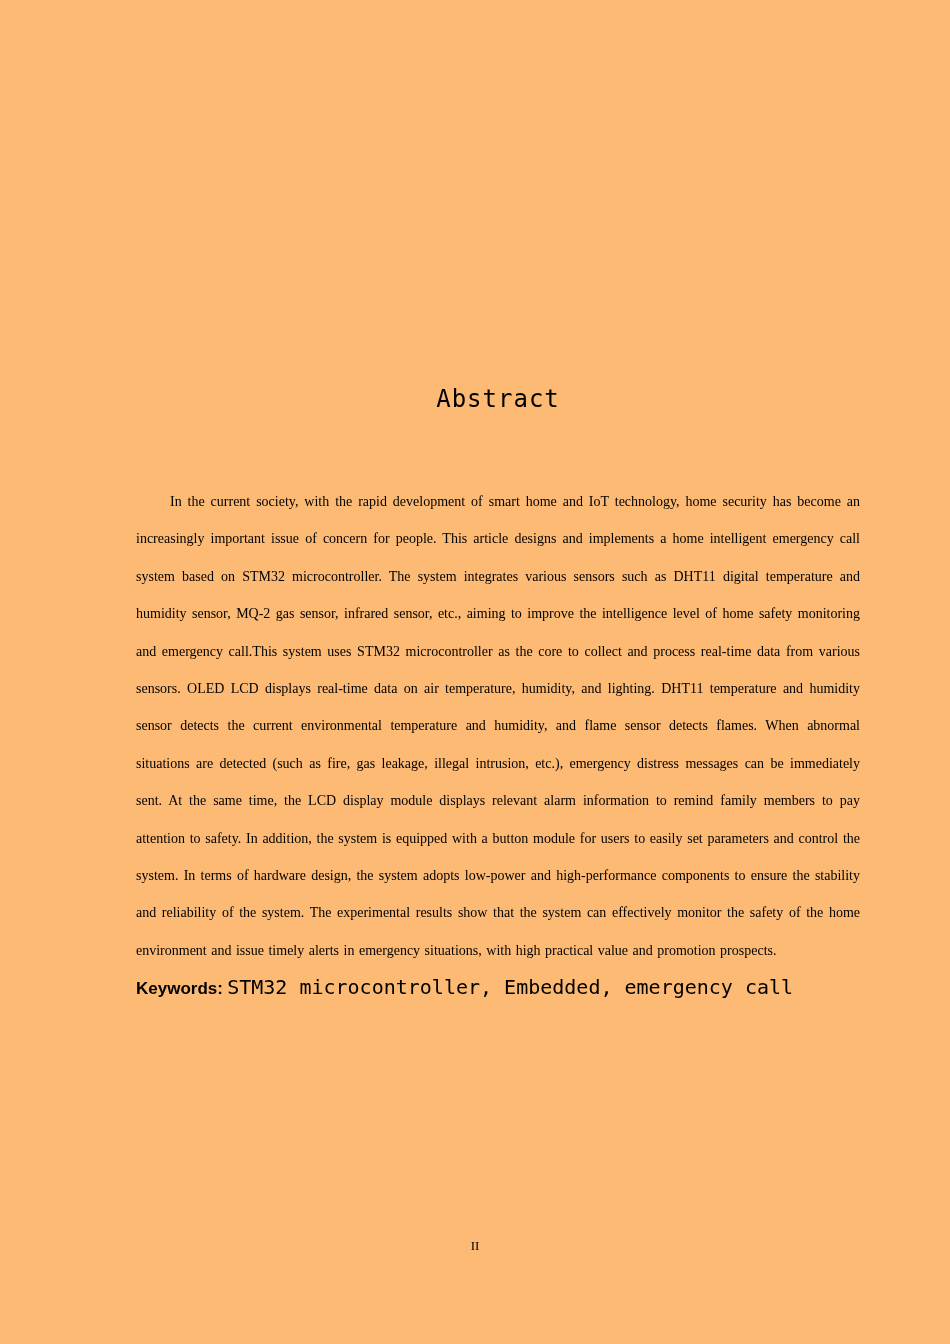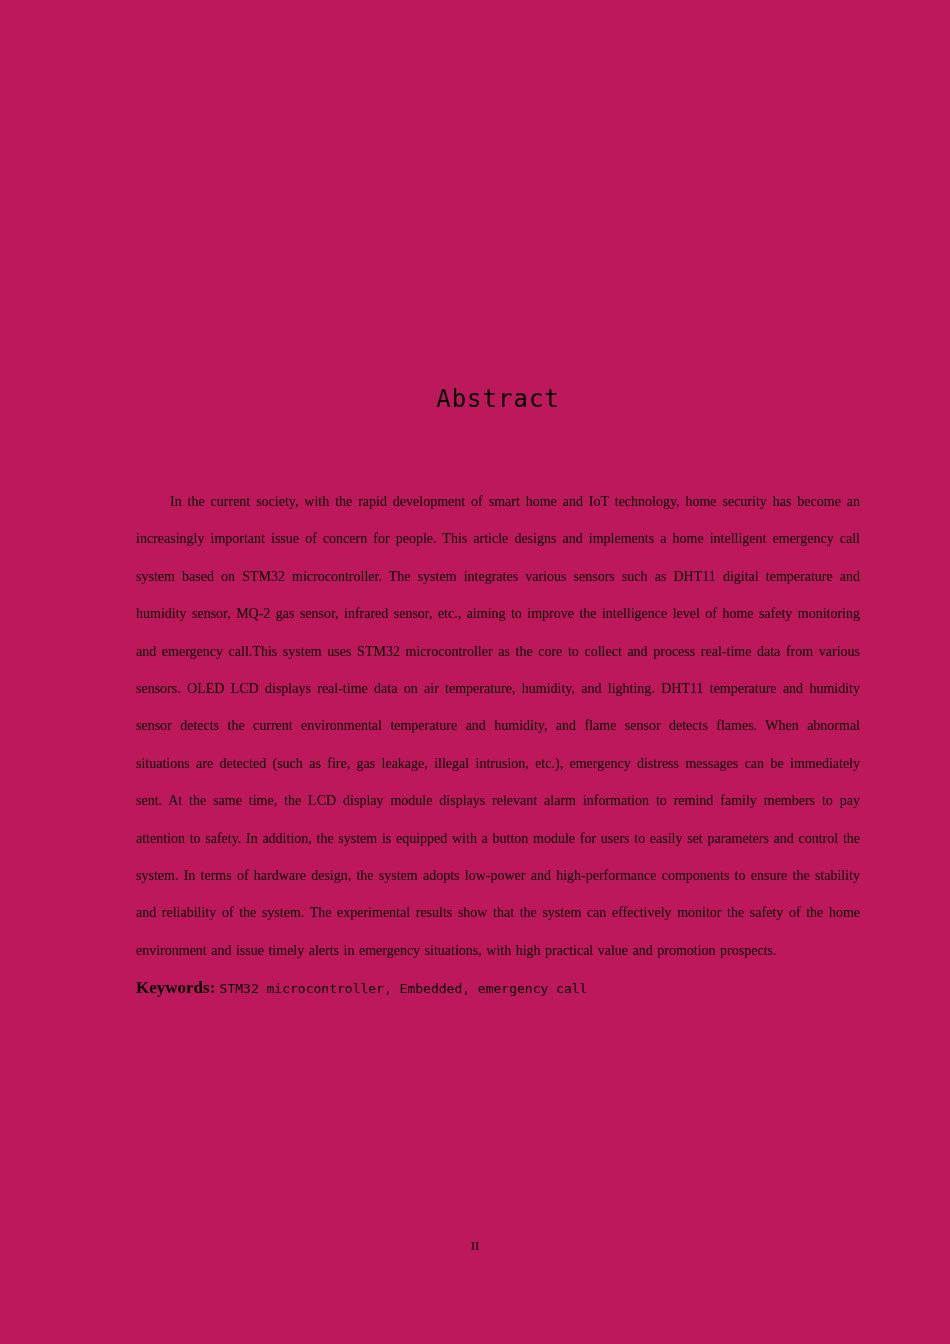--- a/index.html
+++ b/index.html
@@ -4,21 +4,21 @@
 <style>
   html, body {
     margin: 0;
     padding: 0;
     background: #ffffff;
   }
   .page {
     position: relative;
     width: 950px;
     height: 1344px;
-    background: #be185d;
+    background: #fdba74;
     font-family: "Liberation Serif", serif;
     color: #000000;
     overflow: hidden;
     margin: 0 auto;
   }
   .content {
     position: absolute;
     left: 136px;
     top: 0;
     width: 724px;
@@ -43,25 +43,25 @@
     word-spacing: 1px;
   }
   .keywords {
     margin: 0;
     font-size: 17px;
     line-height: 37.4px;
     text-align: left;
   }
   .keywords .label {
     font-weight: bold;
-    font-family: Liberation Serif, serif;
+    font-family: Liberation Sans, sans-serif;
   }
   .keywords .kw {
     font-family: "DejaVu Sans Mono", monospace;
-    font-size: 13px;
+    font-size: 20px;
   }
   .pagenum {
     position: absolute;
     top: 1238px;
     left: 0;
     width: 100%;
     text-align: center;
     font-size: 13px;
     font-family: "Liberation Serif", serif;
   }

